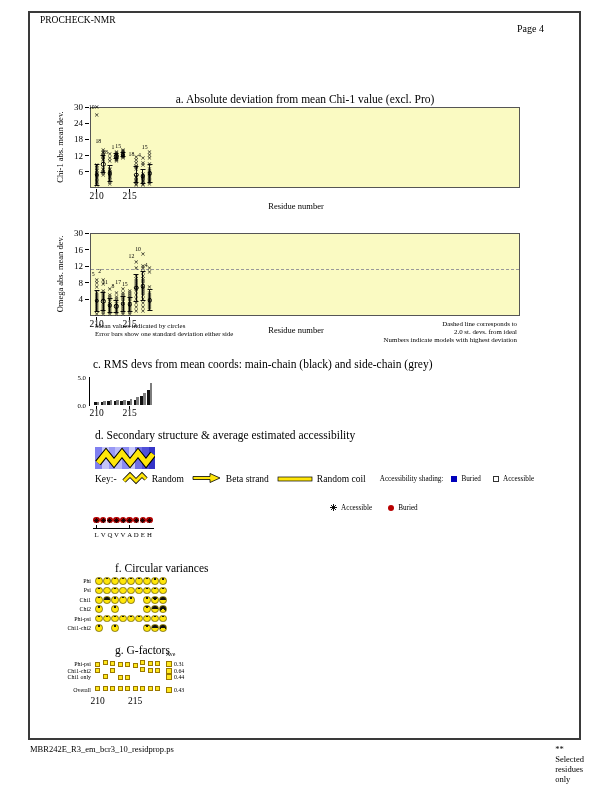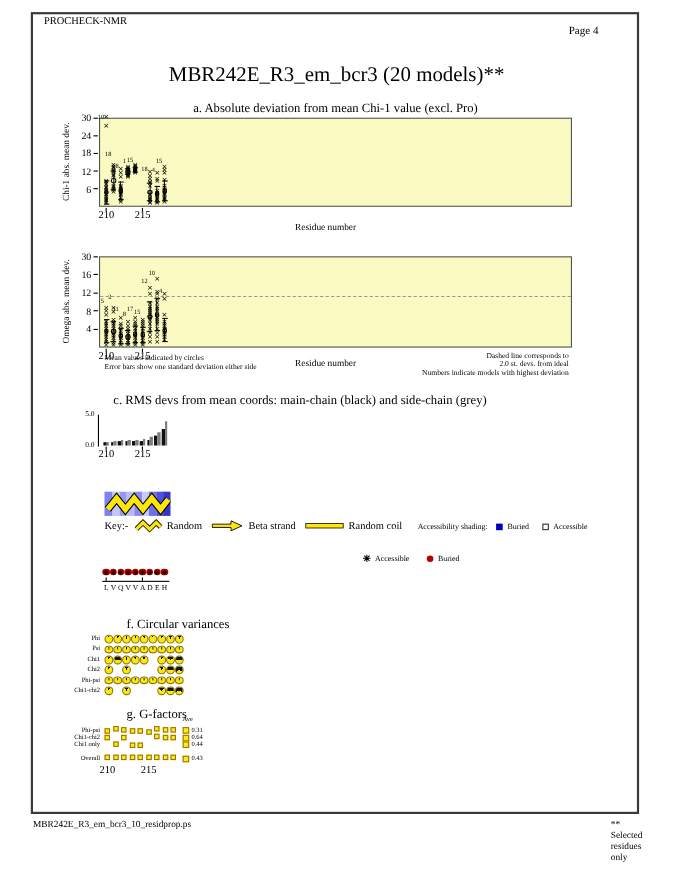--- a/index.html
+++ b/index.html
@@ -52,38 +52,38 @@
   .avehdr{position:absolute;font-size:5.9px;}
 </style>
 </head>
 <body>
 
 <div class="page">
   <div class="frame"></div>
 
   <div class="app">PROCHECK-NMR</div>
   <div class="pagenum">Page  4</div>
-  <div class="subtitle">MBR242E_R3_em_bcr3 (20 models)**</div>
 
   <div class="sectitle center430" style="top:93px;">a. Absolute deviation from mean Chi-1 value (excl. Pro)</div>
   <div class="vlab" style="left:60px;top:147px;">Chi-1 abs. mean dev.</div>
   <div class="plotbox" style="left:90px;top:107px;width:430px;height:81px;"></div>
   <div class="xlabel" style="left:296px;top:201px;">Residue number</div>
 
   <div class="vlab" style="left:60px;top:274px;">Omega abs. mean dev.</div>
   <div class="plotbox" style="left:90px;top:233px;width:430px;height:83px;"></div>
   <div class="note" style="left:95px;top:322px;">Mean values indicated by circles</div>
   <div class="note" style="left:95px;top:330px;">Error bars show one standard deviation either side</div>
   <div class="xlabel" style="left:296px;top:325px;">Residue number</div>
   <div class="note noteR" style="left:517px;top:320px;">Dashed line corresponds to</div>
   <div class="note noteR" style="left:517px;top:328px;">2.0 st. devs. from ideal</div>
   <div class="note noteR" style="left:517px;top:336px;">Numbers indicate models with highest deviation</div>
 
-  <div class="sectitle" style="left:103px;top:358px;">c. RMS devs from mean coords: main-chain (black) and side-chain (grey)</div>
-
+  <div class="sectitle" style="left:93px;top:358px;">c. RMS devs from mean coords: main-chain (black) and side-chain (grey)</div>
+
+  <div class="sectitle" style="left:95px;top:429px;">d. Secondary structure &amp; average estimated accessibility</div>
   <div style="position:absolute;left:95px;top:447px;width:60px;height:22px;" id="ssStrip">
       <div class="cell" style="left: 53.3333px; top: 0px; width: 7.16667px; height: 22px; background: rgb(52, 52, 200);"></div>
       <div class="cell" style="left: 46.6667px; top: 0px; width: 7.16667px; height: 22px; background: rgb(80, 80, 216);"></div>
       <div class="cell" style="left: 40px; top: 0px; width: 7.16667px; height: 22px; background: rgb(112, 112, 228);"></div>
       <div class="cell" style="left: 33.3333px; top: 0px; width: 7.16667px; height: 22px; background: rgb(202, 202, 250);"></div>
       <div class="cell" style="left: 26.6667px; top: 0px; width: 7.16667px; height: 22px; background: rgb(138, 138, 242);"></div>
       <div class="cell" style="left: 20px; top: 0px; width: 7.16667px; height: 22px; background: rgb(186, 186, 248);"></div>
       <div class="cell" style="left: 13.3333px; top: 0px; width: 7.16667px; height: 22px; background: rgb(152, 152, 244);"></div>
       <div class="cell" style="left: 6.66667px; top: 0px; width: 7.16667px; height: 22px; background: rgb(196, 196, 248);"></div>
       <div class="cell" style="left: 0px; top: 0px; width: 7.16667px; height: 22px; background: rgb(128, 128, 240);"></div>

